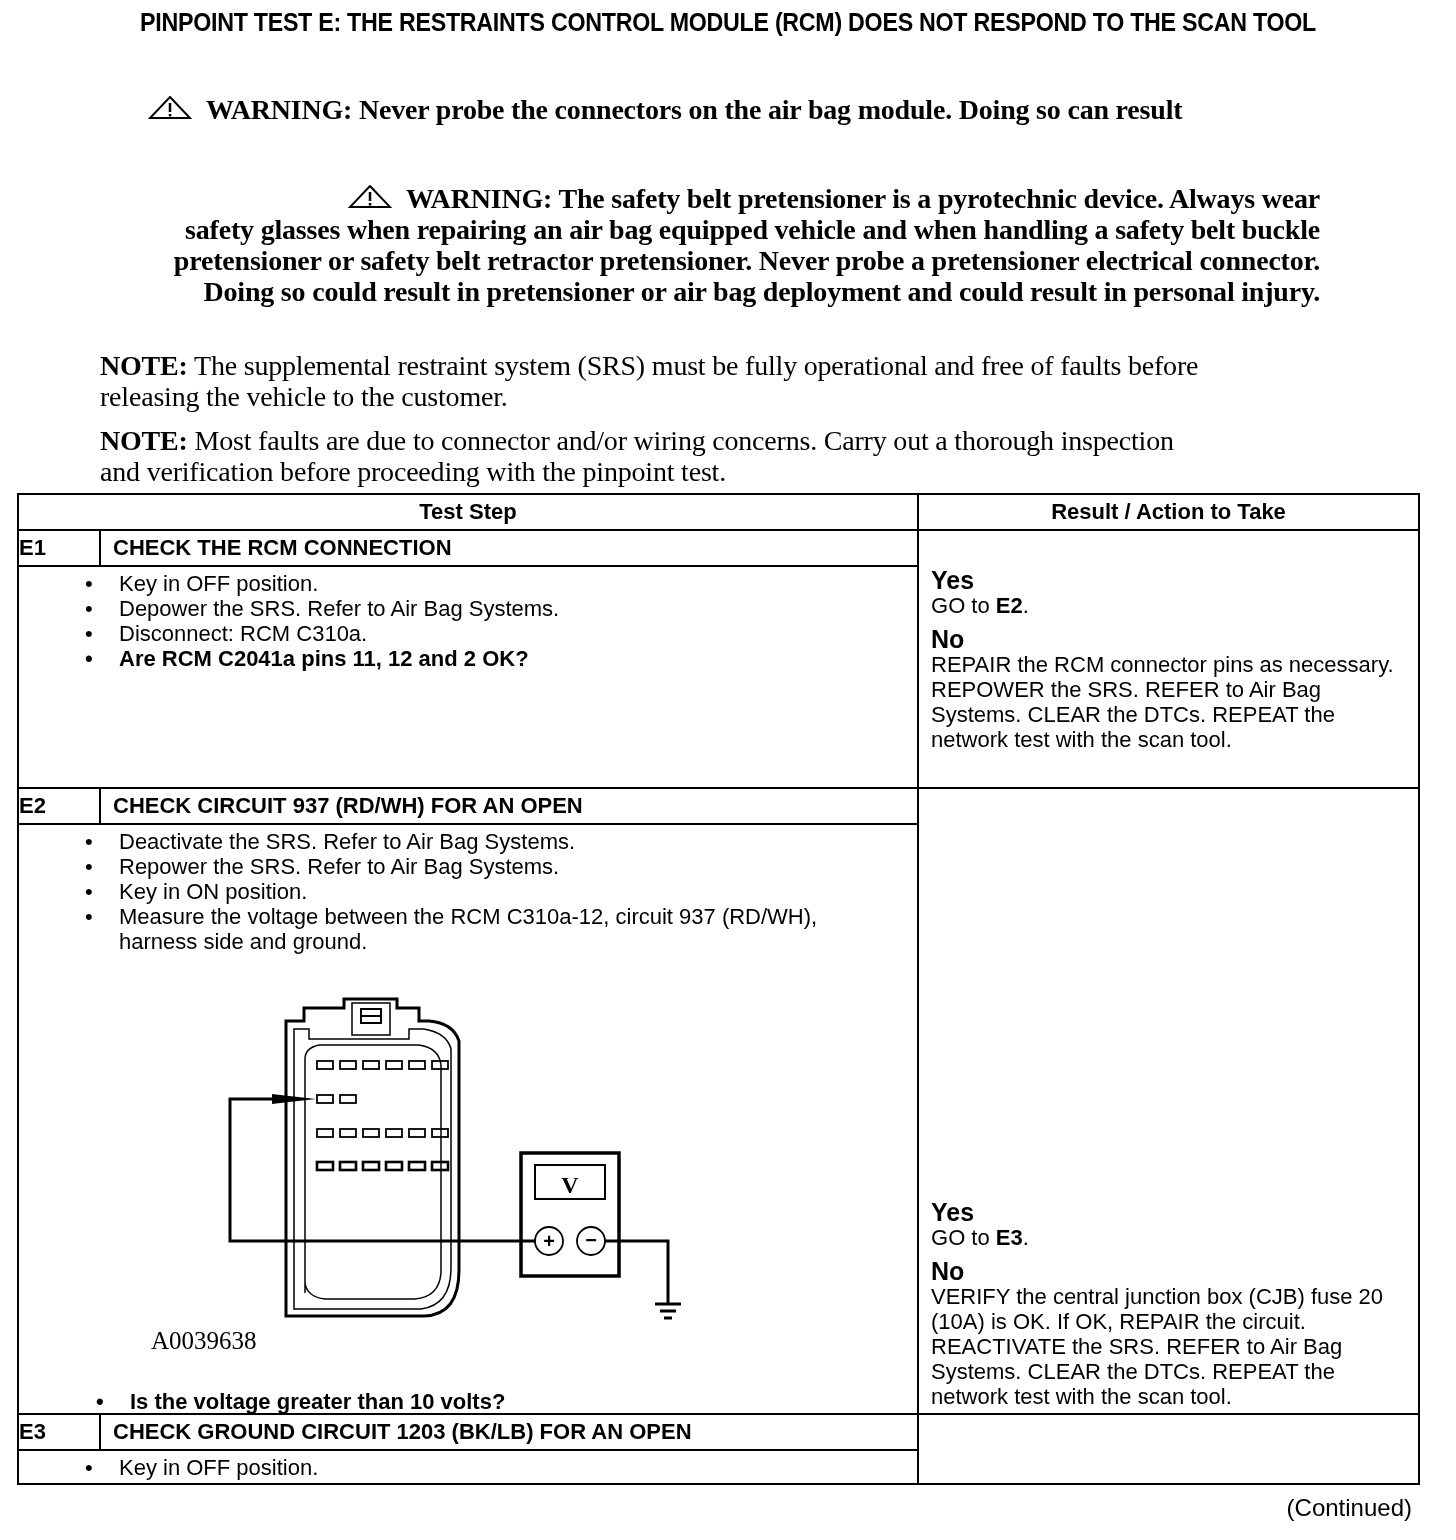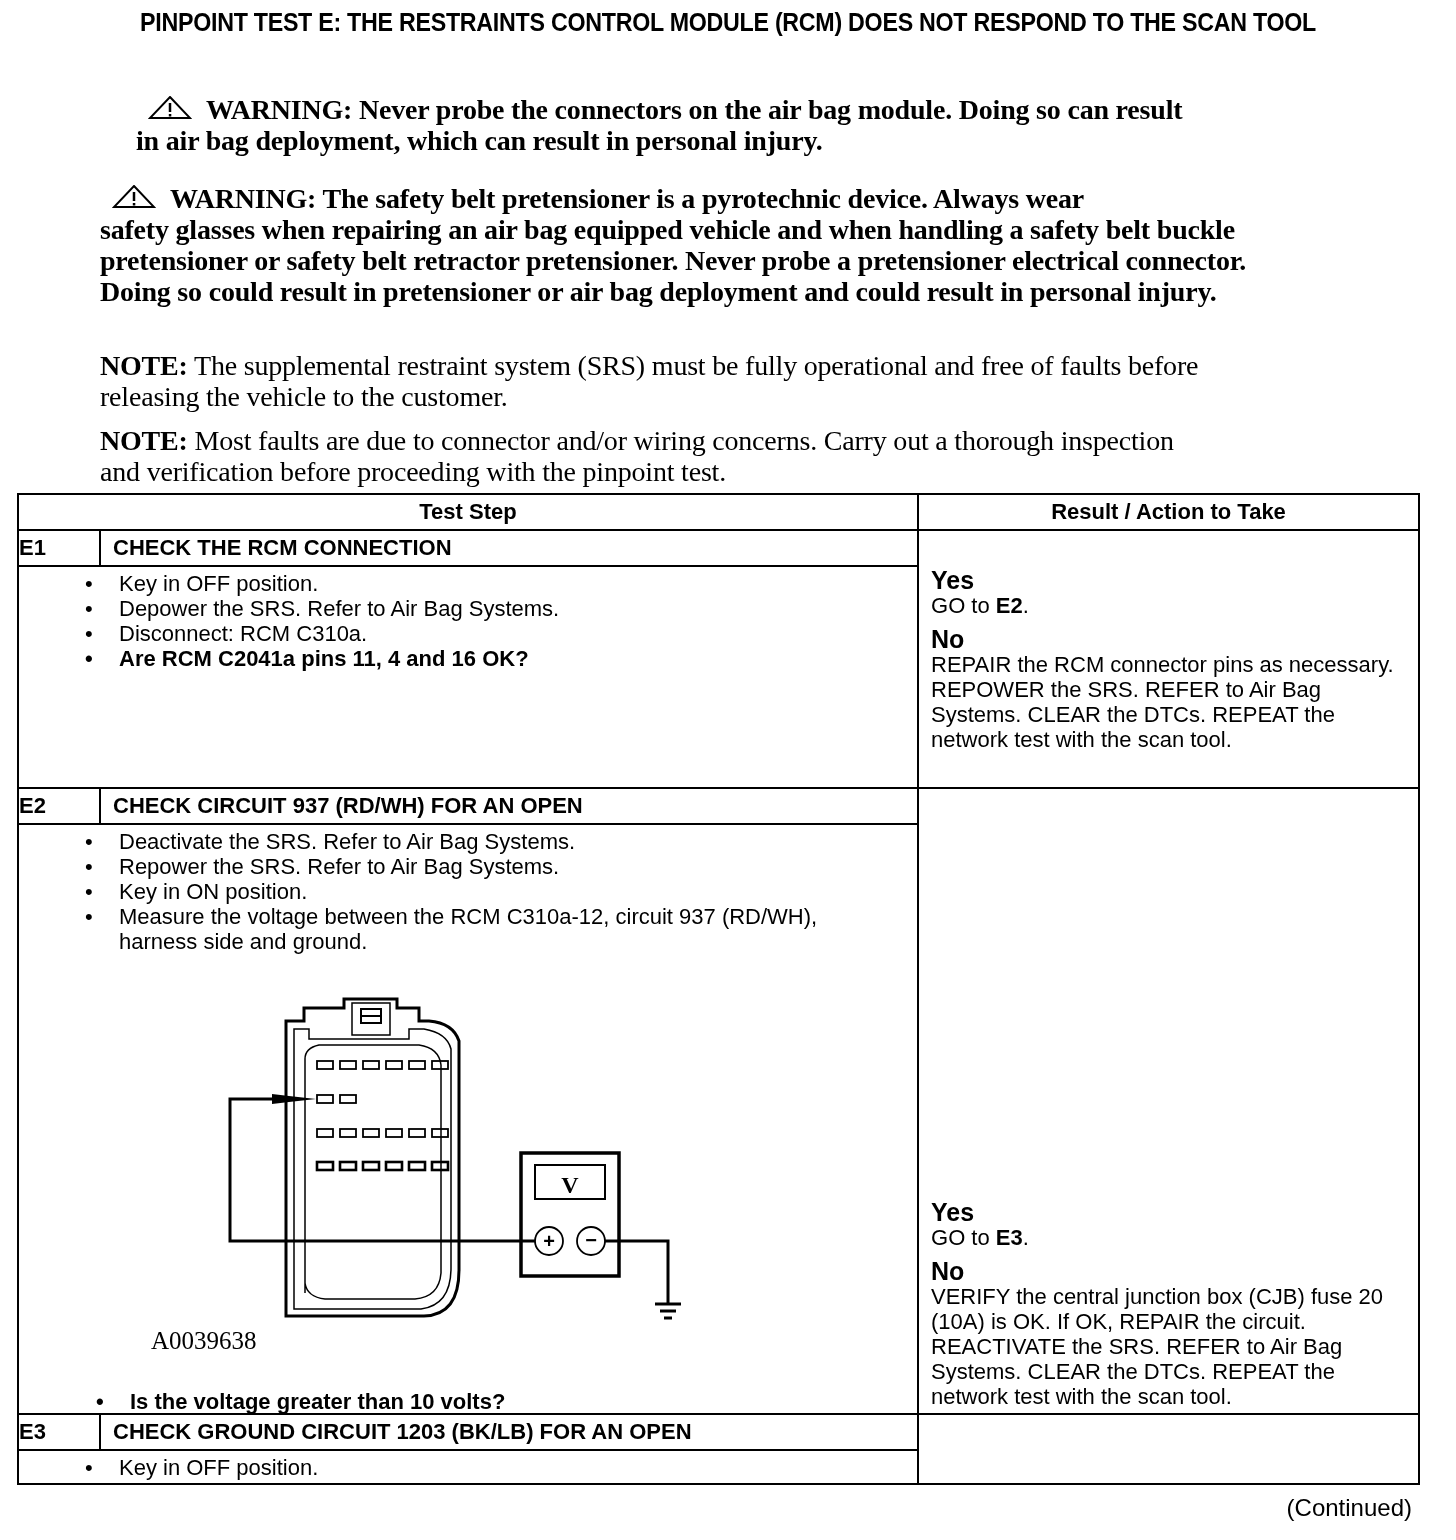--- a/index.html
+++ b/index.html
@@ -46,24 +46,23 @@
 
 <div class="title">PINPOINT TEST E: THE RESTRAINTS CONTROL MODULE (RCM) DOES NOT RESPOND TO THE SCAN TOOL</div>
 
 <div class="warn" style="top:94px;margin-left:36px;">
   <svg class="tri" viewBox="0 0 44 24">
     <polygon points="22,1 42,22 2,22" fill="none" stroke="#000" stroke-width="2"></polygon>
     <line x1="22" y1="7" x2="22" y2="16" stroke="#000" stroke-width="2.5"></line>
     <rect x="20.8" y="18" width="2.5" height="2.5" fill="#000"></rect>
   </svg><span>WARNING:</span>
   <span>Never probe the connectors on the air bag module. Doing so can result</span><br>
-  <span>in air bag deployment, which can result in personal injury.</span>
-</div>
-
-<div class="warn" style="top:183px; width:1220px;">
+</div>
+
+<div class="warn" style="top:183px; width:1220px;text-align:right;">
   <svg class="tri" viewBox="0 0 44 24">
     <polygon points="22,1 42,22 2,22" fill="none" stroke="#000" stroke-width="2"></polygon>
     <line x1="22" y1="7" x2="22" y2="16" stroke="#000" stroke-width="2.5"></line>
     <rect x="20.8" y="18" width="2.5" height="2.5" fill="#000"></rect>
   </svg><span>WARNING:</span>
   <span>The safety belt pretensioner is a pyrotechnic device. Always wear</span><br>
   <span>safety glasses when repairing an air bag equipped vehicle and when handling a safety belt buckle pretensioner or safety belt retractor pretensioner. Never probe a pretensioner electrical connector. Doing so could result in pretensioner or air bag deployment and could result in personal injury.</span>
 </div>
 
 <div class="note" style="top:350px; width:1190px;">
@@ -98,21 +97,21 @@
       <span class="rh">No</span>
       <span>REPAIR the RCM connector pins as necessary. REPOWER the SRS. REFER to Air Bag Systems. CLEAR the DTCs. REPEAT the network test with the scan tool.</span>
     </td>
   </tr>
   <tr>
     <td colspan="2" class="stepbody" style="height:220px;">
       <ul class="bul">
         <li>Key in OFF position.</li>
         <li>Depower the SRS. Refer to Air Bag Systems.</li>
         <li>Disconnect: RCM C310a.</li>
-        <li class="q">Are RCM C2041a pins 11, 4 and 16 OK?</li>
+        <li class="q">Are RCM C2041a pins 11, 12 and 2 OK?</li>
       </ul>
     </td>
   </tr>
 
   <tr>
     <td class="stepid">E2</td>
     <td class="stephead">CHECK CIRCUIT 937 (RD/WH) FOR AN OPEN</td>
     <td rowspan="2" class="result" style="vertical-align:bottom; padding-bottom:4px !important;">
       <span class="rh">Yes</span>
       <span>GO to</span>

